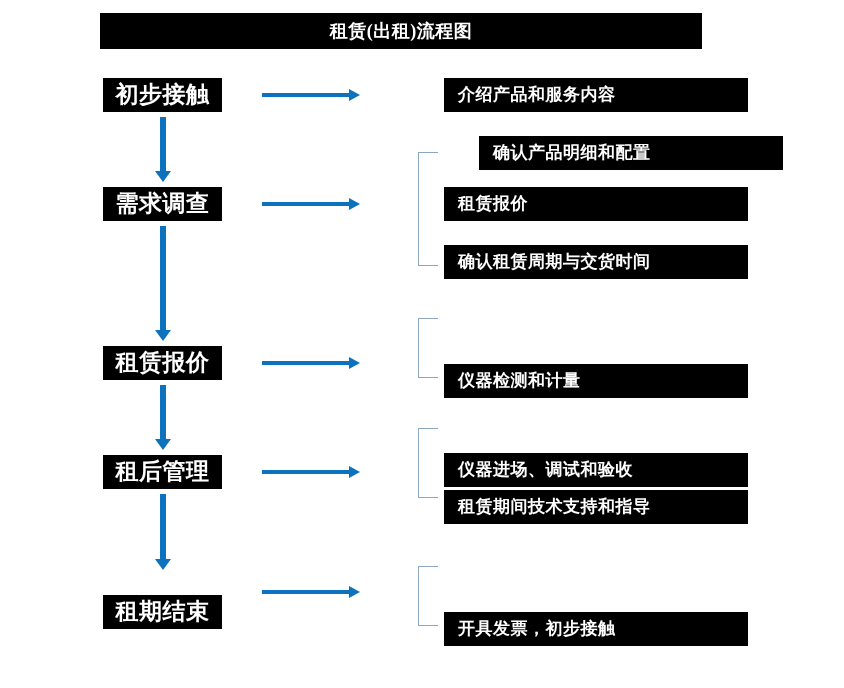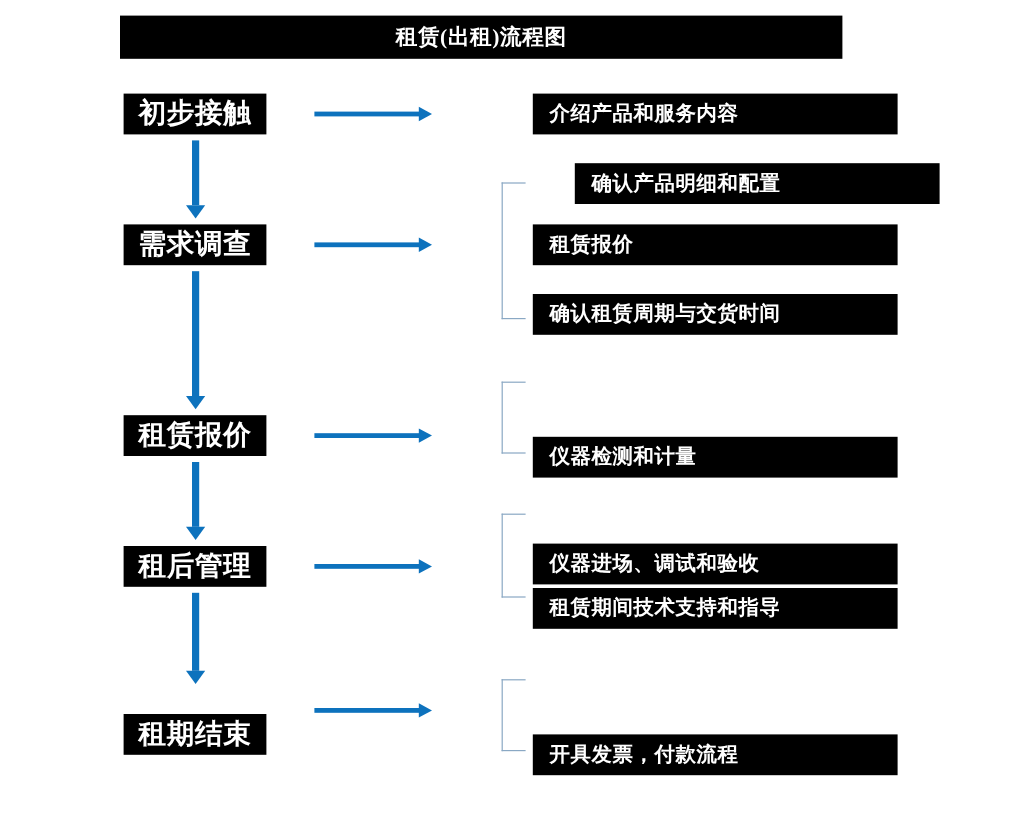--- a/index.html
+++ b/index.html
@@ -198,15 +198,15 @@
   <div class="box detail" style="top:245px;">确认租赁周期与交货时间</div>
 
 
   <div class="box detail" style="top:364px;">仪器检测和计量</div>
 
   <div class="box detail" style="top:424px;margin-top:29px;">仪器进场、调试和验收</div>
 
   <div class="box detail" style="top:490px;">租赁期间技术支持和指导</div>
 
 
-  <div class="box detail" style="top:612px;">开具发票，付款流程</div>
+  <div class="box detail" style="top:612px;">开具发票，初步接触</div>
 
 </div>
 
 </body></html>

